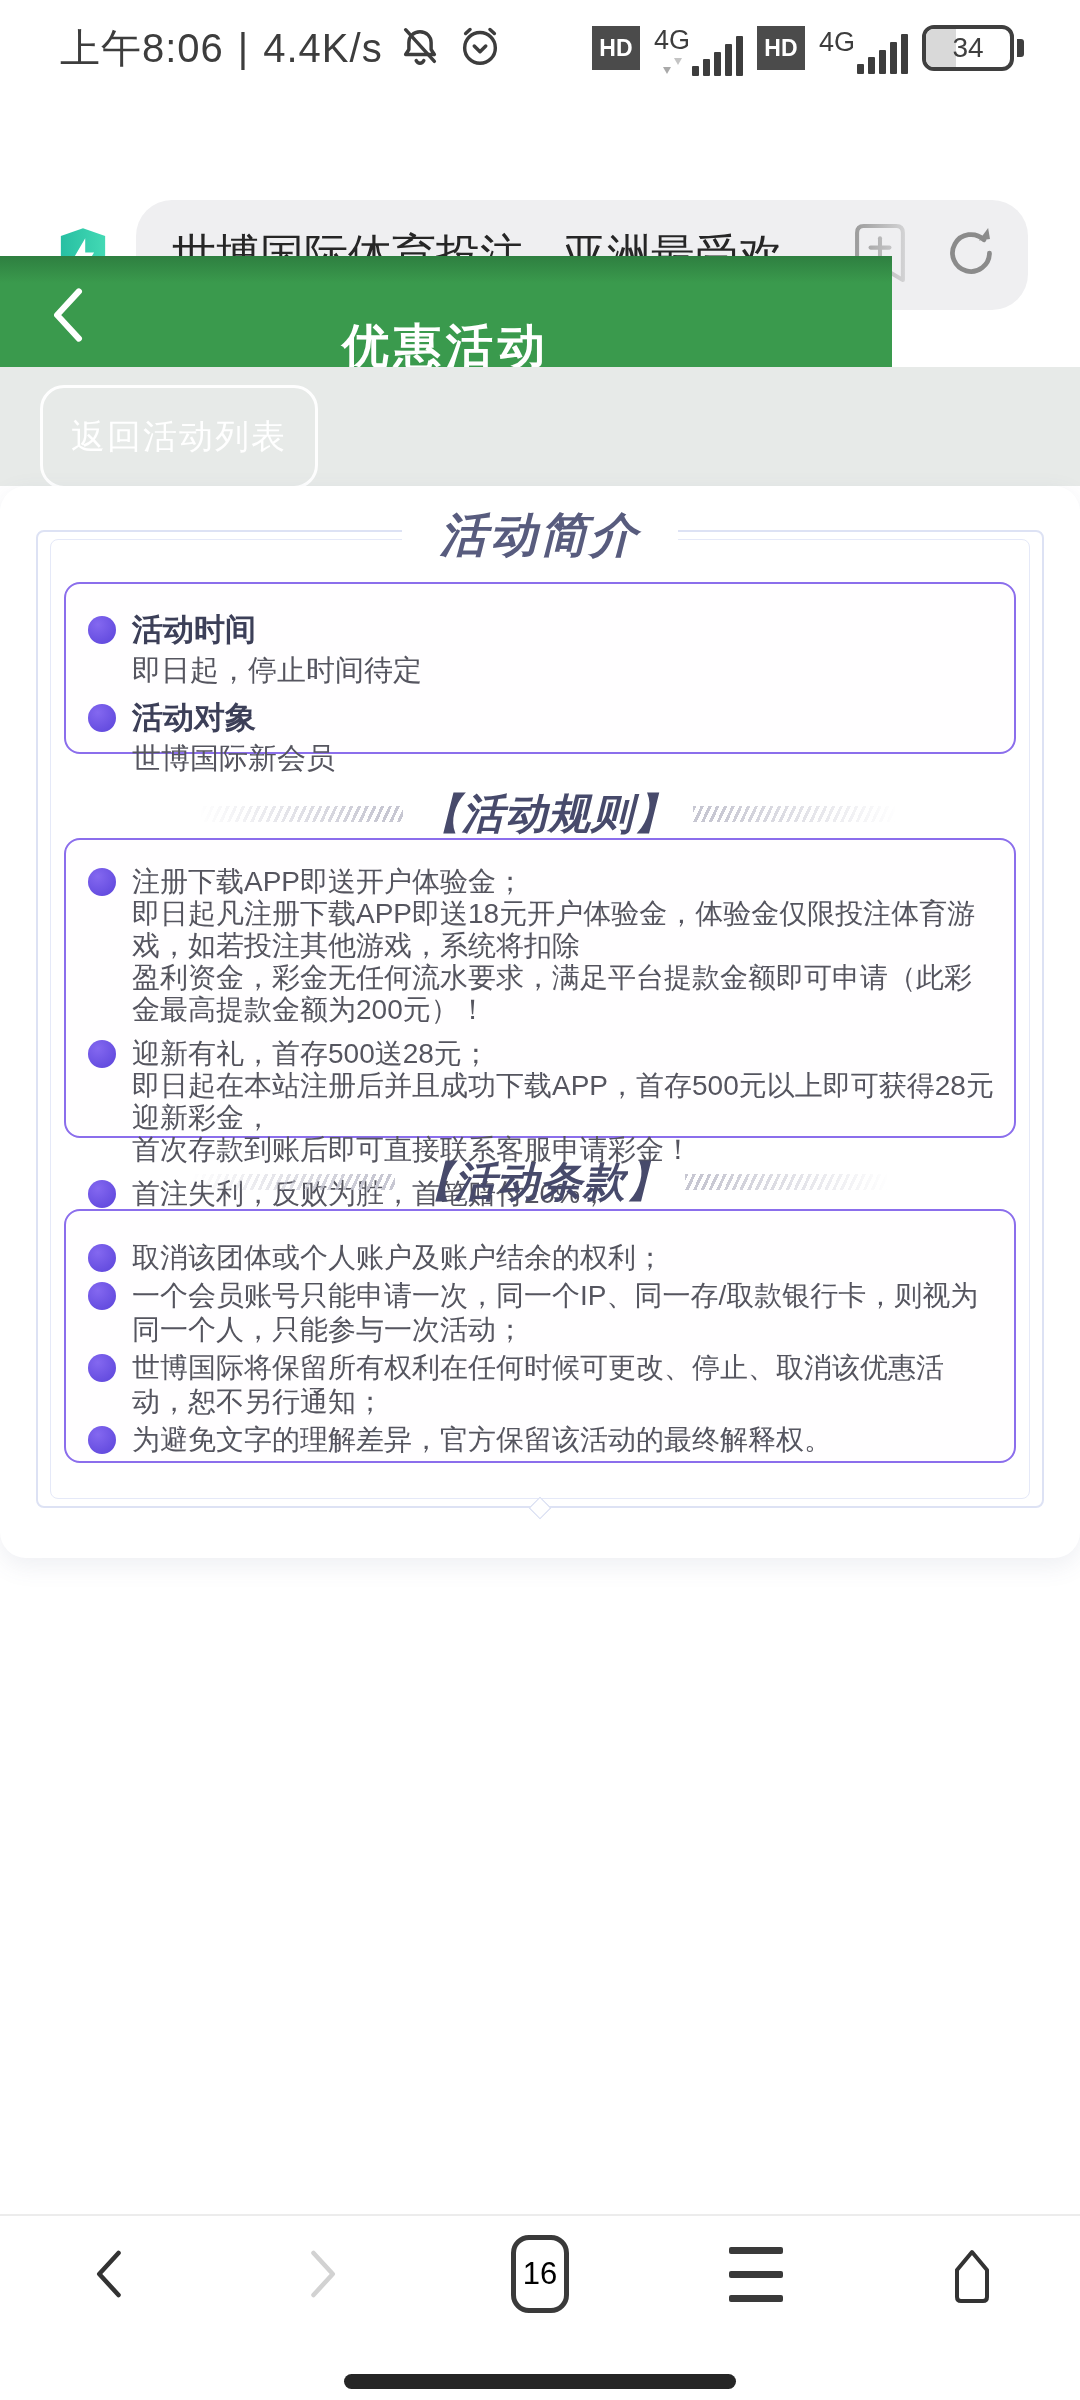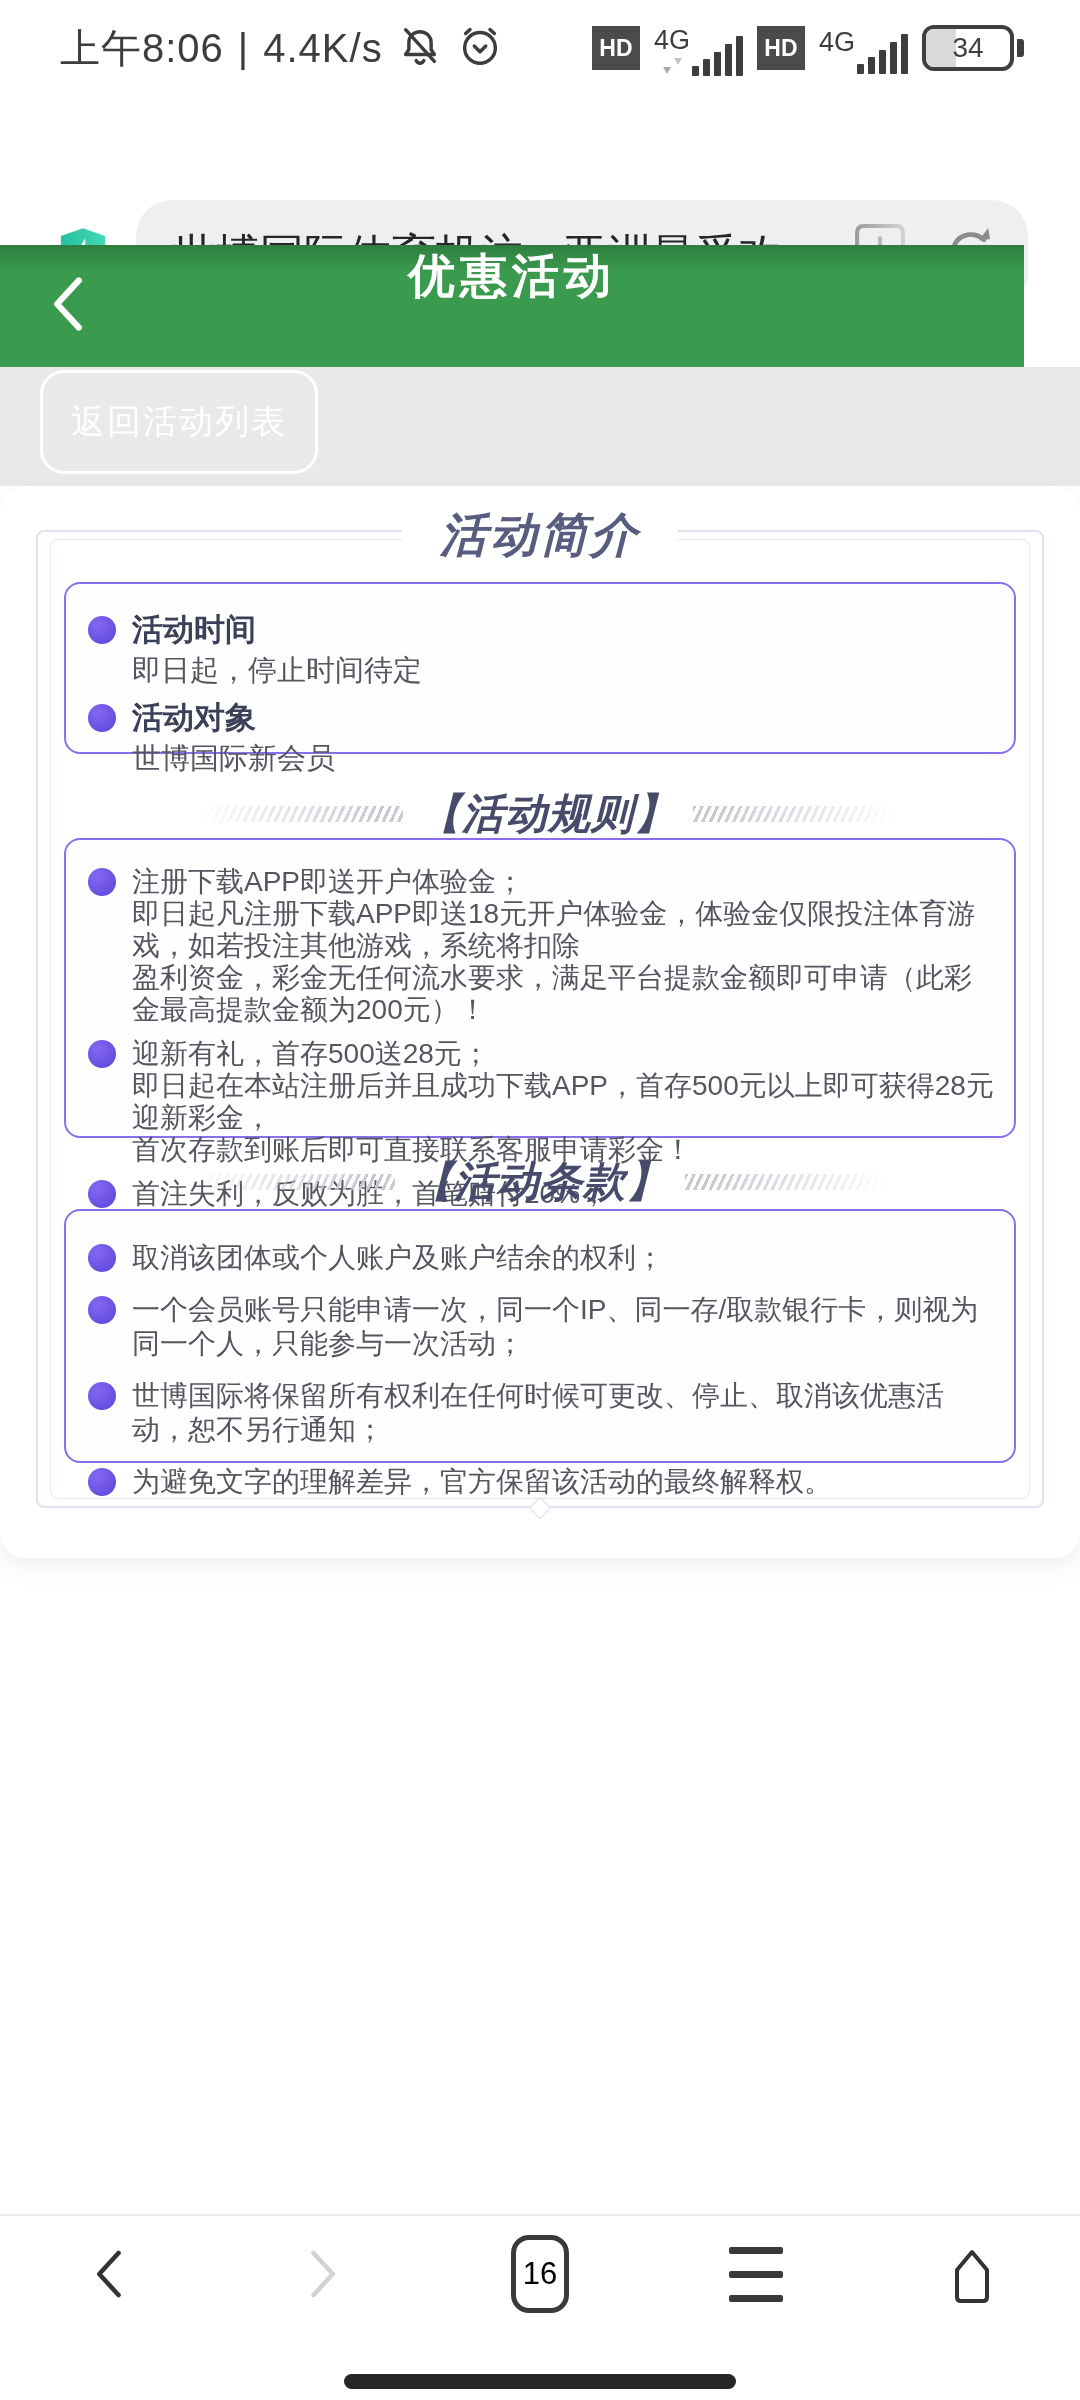--- a/index.html
+++ b/index.html
@@ -51,33 +51,33 @@
     flex:1; font-size:44px; color:#262626; white-space:nowrap; overflow:hidden;
     position:relative;
   }
   .url-fade{
     position:absolute; right:150px; top:104px; width:90px; height:110px;
     background:linear-gradient(to right, rgba(239,239,241,0), #efeff1);
   }
   .pill-icons{ display:flex; align-items:center; gap:34px; position:relative; }
   
   .green-header{
-    position:absolute; top:245px; left:0; width:1024px; height:122px;
+    position:absolute; top:256px; left:0; width:892px; height:122px;
     background:linear-gradient(180deg,#2e7f40 0%, #3a9a4d 22%, #3a9a4d 100%);
-    display:flex; align-items:flex-start;
+    display:flex; align-items:flex-end;
   }
   .back-chevron{ position:absolute; left:48px; top:50%; transform:translateY(-50%); }
   .header-title{
     width:100%; text-align:center; color:#fff; font-size:47px; font-weight:bold;
     letter-spacing:5px;
   }
   
   .gray-bar{ position:absolute; top:367px; left:0; width:1080px; height:119px; background:#e7eae8; }
   .back-list-btn{
-    position:absolute; left:40px; top:3px; width:278px; height:104px;
+    position:absolute; left:40px; top:18px; width:278px; height:104px;
     border:3px solid rgba(255,255,255,0.95); border-radius:24px;
     color:rgba(255,255,255,0.97); font-size:34px;
     display:flex; align-items:center; justify-content:center;
     letter-spacing:2px; background:transparent;
   }
   
   .card{
     position:absolute; top:486px; left:0; width:1080px; height:1072px;
     background:#fff; border-radius:26px;
     box-shadow:0 8px 24px rgba(90,100,140,0.10);
@@ -135,21 +135,21 @@
   .pbox .label-line{ font-size:31px; font-weight:bold; color:#3c3f58; line-height:40px; }
   .box-intro{ top:96px; height:172px; padding:26px 24px 0 22px; }
   .box-intro .bullet-item + .bullet-item{ margin-top:8px; }
   .box-rules{ top:352px; height:300px; padding:26px 20px 0 22px; }
   .box-rules .line{ line-height:32px; font-size:28px; }
   .box-rules .bullet-dot{ top:2px; }
   .box-rules .bullet-item + .bullet-item{ margin-top:12px; }
   .box-terms{ top:723px; height:254px; padding:30px 20px 0 22px; }
   .box-terms .line{ line-height:34px; font-size:28px; }
   .box-terms .bullet-dot{ top:3px; }
-  .box-terms .bullet-item + .bullet-item{ margin-top:18px; }
+  .box-terms .bullet-item + .bullet-item{ margin-top:4px; }
   .heading-rules{ top:300px;padding-left:16px; }
   .heading-terms{ top:668px; }
   
   .bottom-nav{
     position:absolute; top:2214px; left:0; width:1080px; height:186px;
     border-top:2px solid #ececec; background:#fff;
   }
   .nav-icons{
     position:absolute; top:0; left:0; width:100%; height:116px;
     display:flex; align-items:center;

